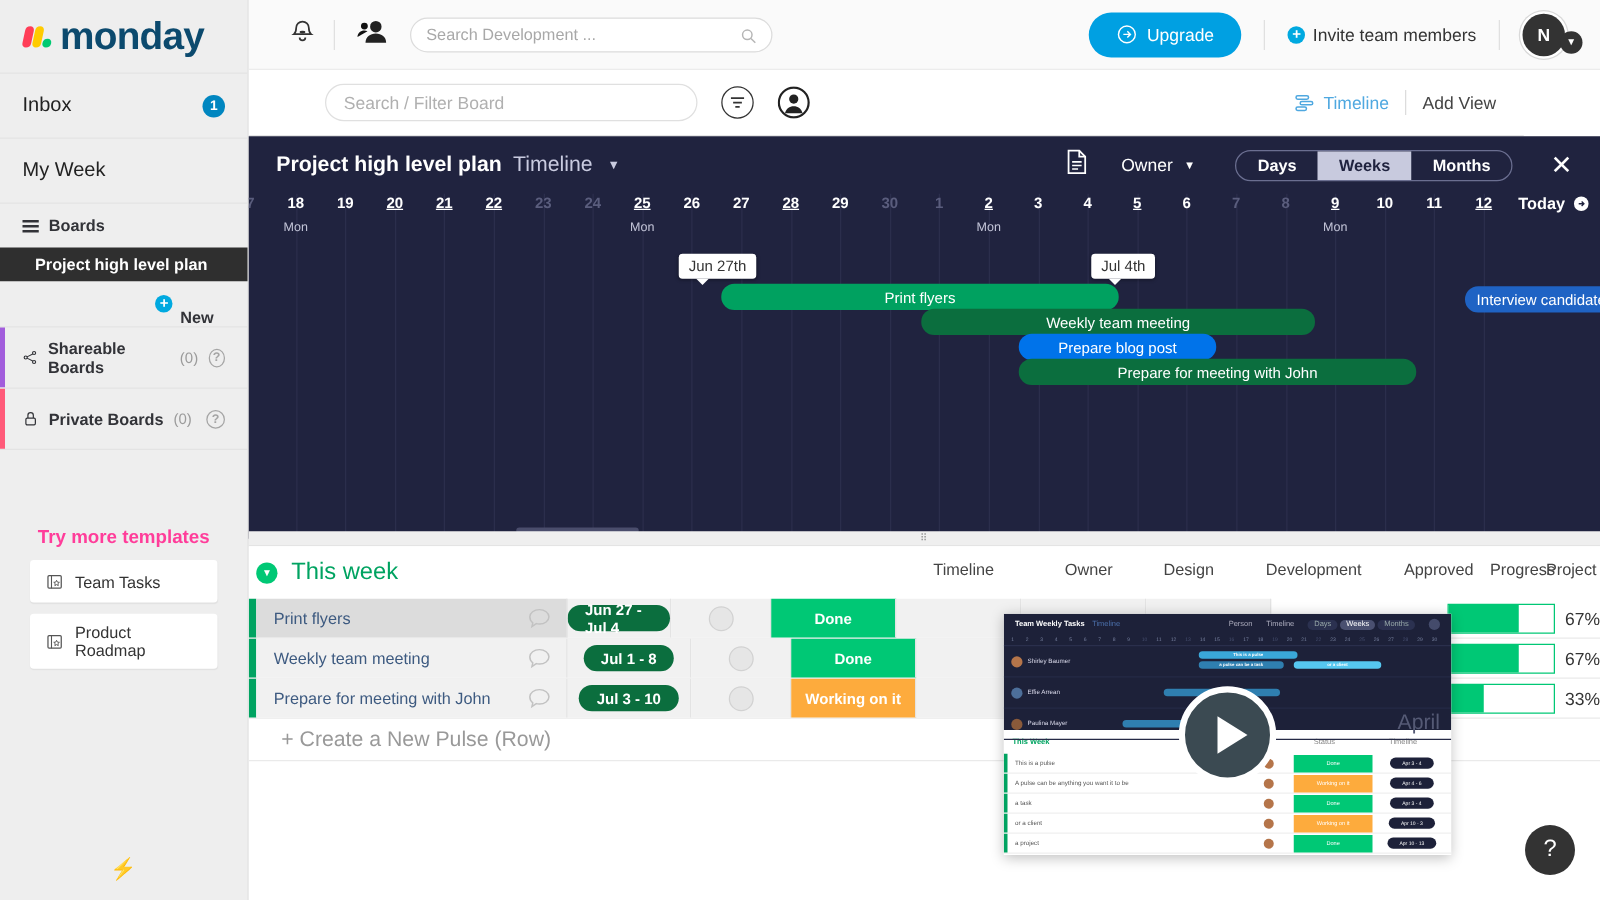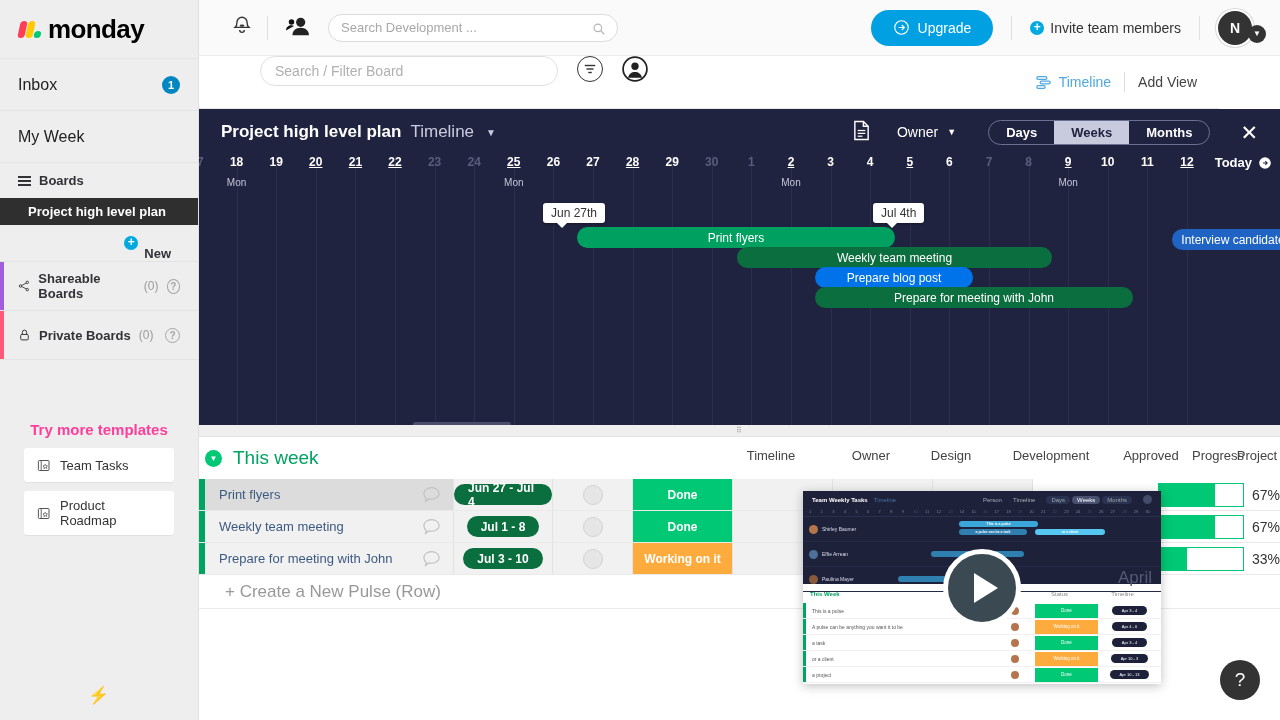--- a/index.html
+++ b/index.html
@@ -12,21 +12,21 @@
   .app { position:relative; width:1280px; height:720px; }
 
   
   .sidebar {
     position:absolute; left:0; top:0; width:199px; height:720px;
     background:#eeeeee; border-right:1px solid #e0e0e0;
   }
   .logo-row { height:58px; display:flex; align-items:center; padding-left:19px; }
   .logo-dots { display:flex; align-items:flex-end; gap:1px; margin-right:6px; transform:skewX(-12deg); }
   .logo-dots i { display:block; width:7px; height:17px; border-radius:4px; }
-  .logo-text { font-size:26px; font-weight:bold; color:#000000; letter-spacing:-0.6px; }
+  .logo-text { font-size:31px; font-weight:bold; color:#0c4a6e; letter-spacing:-0.6px; }
 
   .side-item {
     height:52px; display:flex; align-items:center; padding:0 18px;
     font-size:16px; color:#222; border-top:1px solid #e3e3e3;
   }
   .side-item.first { border-top:1px solid #e3e3e3; }
   .badge-blue {
     margin-left:auto; background:#0086c0; color:#fff; font-size:11px; font-weight:bold;
     min-width:18px; height:18px; border-radius:9px; display:flex; align-items:center;
     justify-content:center; padding:0 5px;
@@ -101,21 +101,21 @@
   }
   .avatar-caret {
     width:18px; height:18px; border-radius:50%; background:#333; color:#fff;
     display:flex; align-items:center; justify-content:center; margin-left:-4px; margin-top:12px;
     font-size:8px;
   }
 
   
   .boardbar {
     position:absolute; left:199px; top:56px; width:1020px; height:53px; background:#fff;
-    display:flex; padding:0 22px; border-bottom:1px solid #e6e6e6;
+    display:flex; align-items:center; padding:0 22px; border-bottom:1px solid #e6e6e6;
   }
   .search-board {
     margin-left:39px; width:298px; height:30px; border:1px solid #e0e0e0; border-radius:15px;
     display:flex; align-items:center; padding:0 14px; font-size:14px; color:#b0b0b0;
   }
   .circ-ico {
     width:26px; height:26px; border-radius:50%; border:1.5px solid #333;
     display:flex; align-items:center; justify-content:center; margin-left:19px;
   }
   .circ-ico.solid { border:none; }
@@ -592,21 +592,21 @@
 
     <div id="rows-layer">
         <div class="row hl">
           <span class="stripe"></span>
           <div class="namecell">
             <span>Print flyers</span>
             <span class="chat-ico"><svg width="19" height="17" viewBox="0 0 22 20">
                 <path d="M11 2c5 0 9 3 9 6.8s-4 6.8-9 6.8c-1 0-2-.1-2.9-.4L4 18l.8-3.6C2.9 13.1 2 11.1 2 8.8 2 5 6 2 11 2z" fill="none" stroke="#c2c2c2" stroke-width="1.4"></path>
               </svg></span>
           </div>
-          <div class="cell" style="width:99px">
+          <div class="cell" style="width:83px">
             <span class="pill">Jun 27 - Jul 4</span>
           </div>
           <div class="cell" style="width:80px">
             <span class="owner-av"></span>
           </div>
           <div class="cell status" style="width:100px;background:#00c875">Done</div>
           <div class="cell" style="width:100px"></div>
           <div class="cell" style="width:100px"></div>
           <div class="cell" style="width:100px"></div>
           <div class="prog-wrap">

